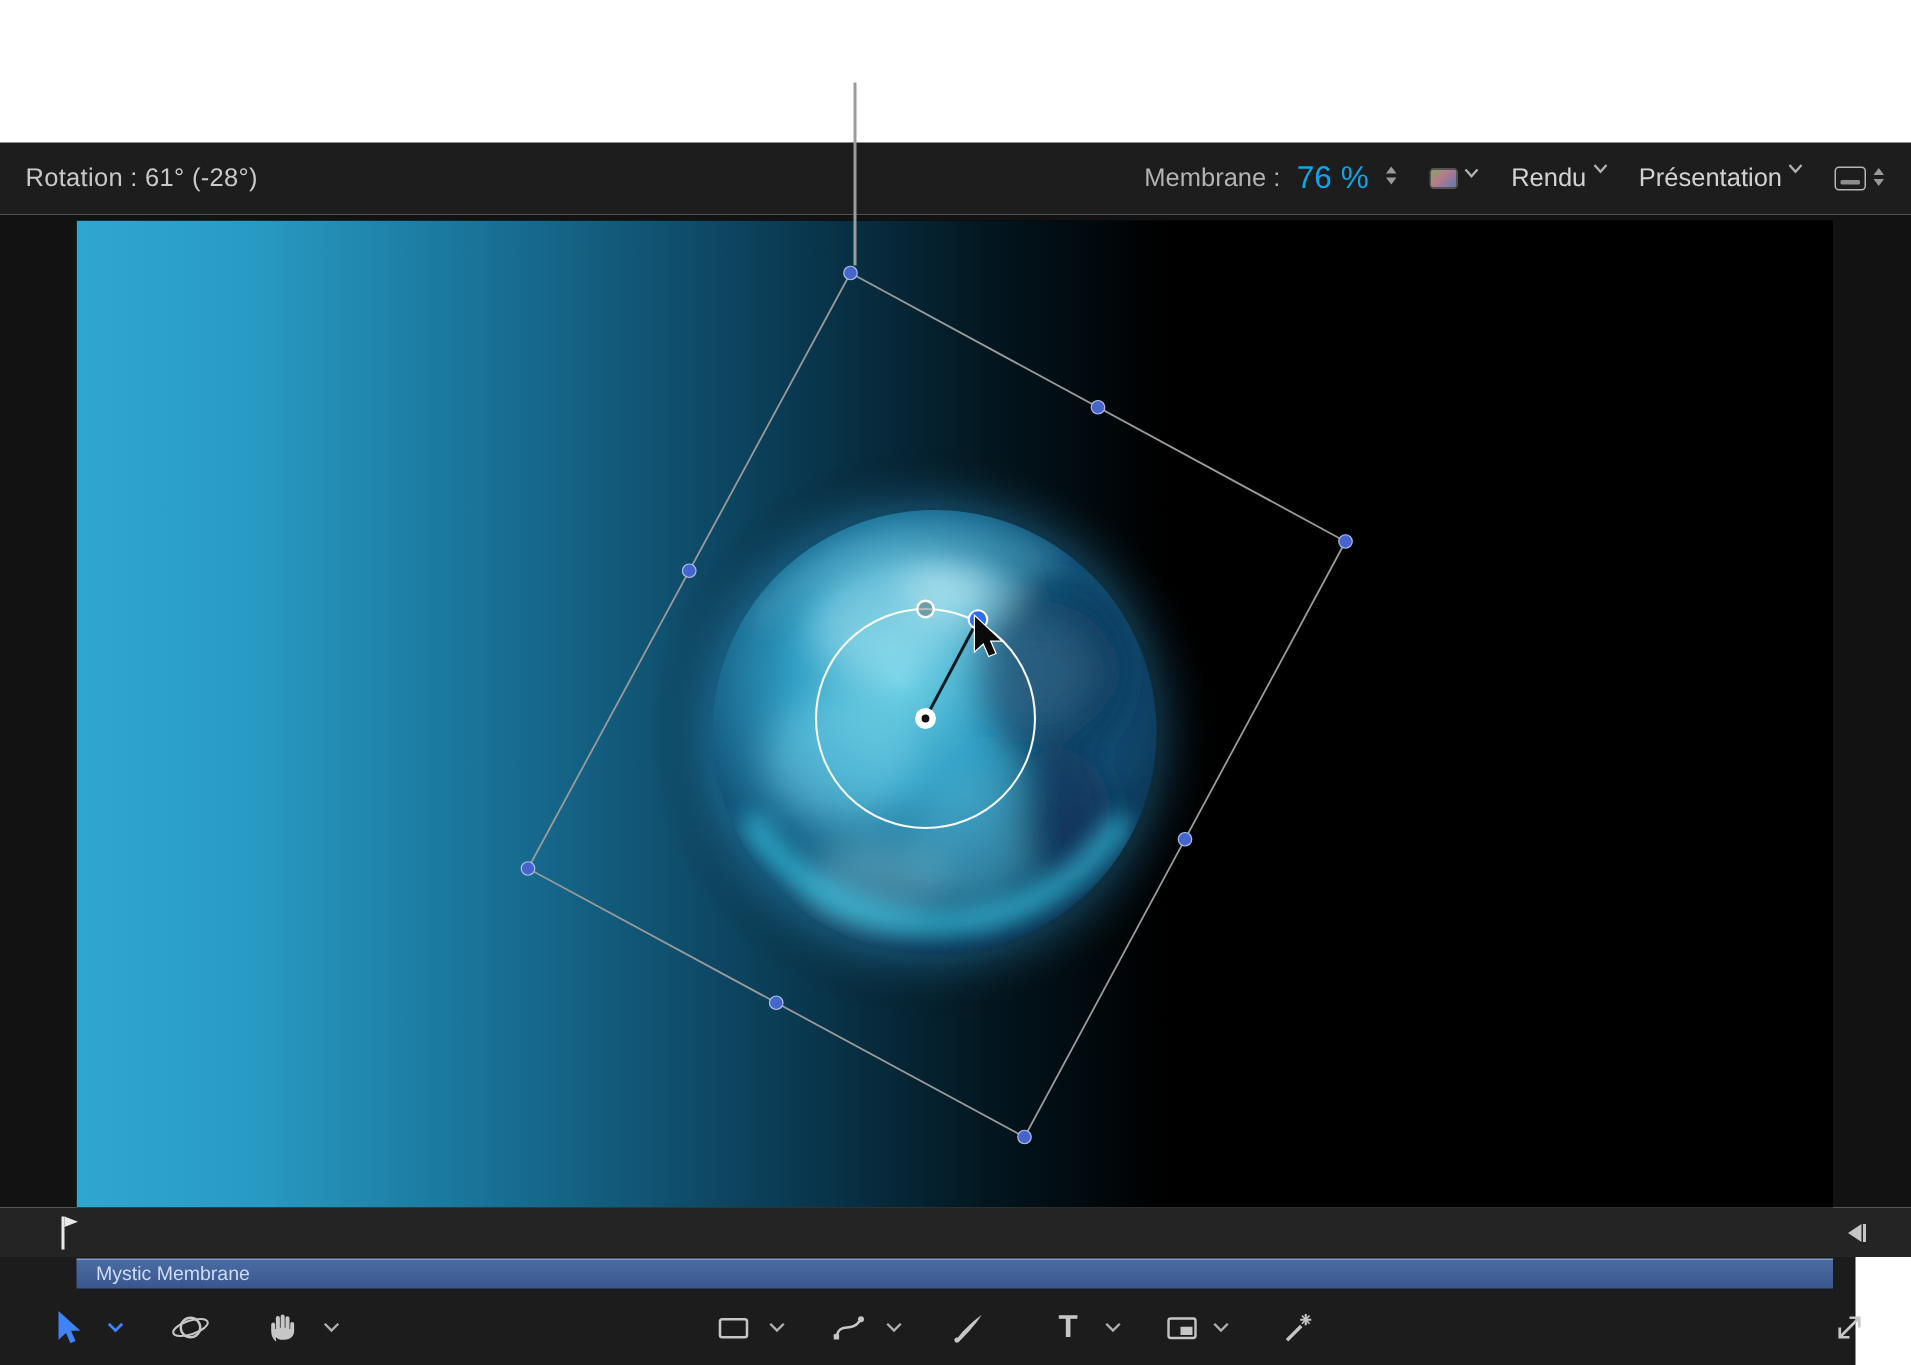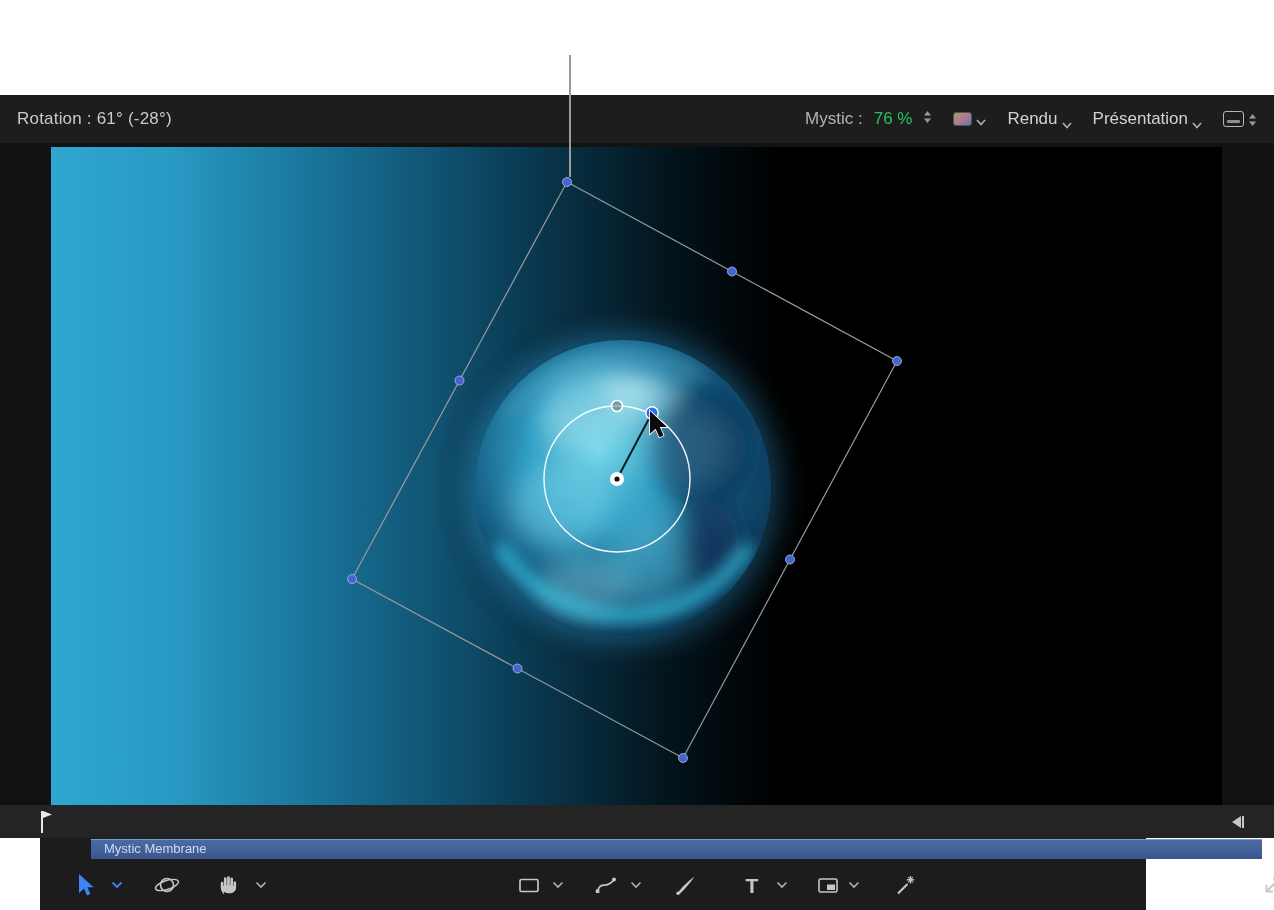--- a/index.html
+++ b/index.html
@@ -11,60 +11,60 @@
   #callout-line { position:absolute; left:569px; top:55px; width:2px; height:122px;
     background:#9b9b9b; z-index:40; }
 
   
   #header { position:absolute; left:0; top:95px; width:1274px; height:48px;
     background:#1d1d1d; display:flex; align-items:center; justify-content:space-between;
     padding:0 17px; z-index:10; }
   .hdr-left { color:#c9c9c9; font-size:17px; letter-spacing:.2px; }
   .hdr-right { display:flex; align-items:center; gap:11px; }
   .hdr-label { color:#b3b3b3; font-size:17px; }
-  .hdr-dim   { color:#22c55e; font-size:17px; }
-  .menu-item { display:flex; align-items:flex-end; gap:4px; color:#d2d2d2; font-size:17px; cursor:default; }
+  .hdr-dim   { color:#0ea5e9; font-size:21px; }
+  .menu-item { display:flex; align-items:flex-start; gap:4px; color:#d2d2d2; font-size:17px; cursor:default; }
   .swatch { width:19px; height:14px; border-radius:3px;
     background:linear-gradient(135deg,#86a868 0%,#b7798b 45%,#5d79b5 100%);
     border:1px solid #555; }
   .win-icon { width:21px; height:16px; border:1.5px solid #b5b5b5; border-radius:3px; position:relative; }
   .win-icon::after { content:""; position:absolute; left:3px; right:3px; bottom:3px; height:3px;
     background:#8d8d8d; border-radius:1px; }
   .gap-lg { margin-left:10px; }
 
   
   #stage { position:absolute; left:0; top:143px; width:1274px; height:662px; background:#121212; }
   #canvas { position:absolute; left:51px; top:4px; width:1171px; height:658px; background:#000; }
   #canvas svg { display:block; }
 
   
   #ministrip { position:absolute; left:0; top:805px; width:1274px; height:33px; background:#242424; }
   #play-marker { position:absolute; left:38px; top:4px; }
   #end-marker  { position:absolute; right:28px; top:9px; }
 
   
-  #bottombar { position:absolute; left:0; top:838px; width:1106px; height:72px; background:#1c1c1c;margin-left:40px; }
+  #bottombar { position:absolute; left:0; top:838px; width:1237px; height:72px; background:#1c1c1c; }
   #layerbar { position:absolute; left:51px; top:1px; width:1171px; height:20px;
     background:linear-gradient(#4a6ca3,#39568d); border-top:1px solid #7d9ac8;
     color:#cfdcf2; font-size:13px; line-height:18px; padding-left:13px; }
   #tools { position:absolute; left:0; top:22px; width:1274px; height:50px; }
   .tool { position:absolute; top:25px; transform:translate(-50%,-50%);
     display:flex; align-items:center; justify-content:center; cursor:default; }
   .tool-T { color:#c6c6c6; font-size:21px; font-weight:bold; line-height:1; }
 </style>
 </head>
 <body>
 
 <div id="callout-line"></div>
 
 <div id="header">
   <div class="hdr-left">Rotation : 61° (-28°)</div>
 
   <div class="hdr-right">
-    <span class="hdr-label">Mystic :</span>
+    <span class="hdr-label">Membrane :</span>
     <span class="hdr-dim">76 %</span>
     <span>
       <svg width="9" height="14" viewBox="0 0 9 14">
           <polygon points="4.5,1 8,5.6 1,5.6" fill="#9a9a9a"></polygon>
           <polygon points="1,8.4 8,8.4 4.5,13" fill="#9a9a9a"></polygon>
         </svg>
     </span>
 
     <span class="menu-item gap-lg">
       <span class="swatch"></span>

